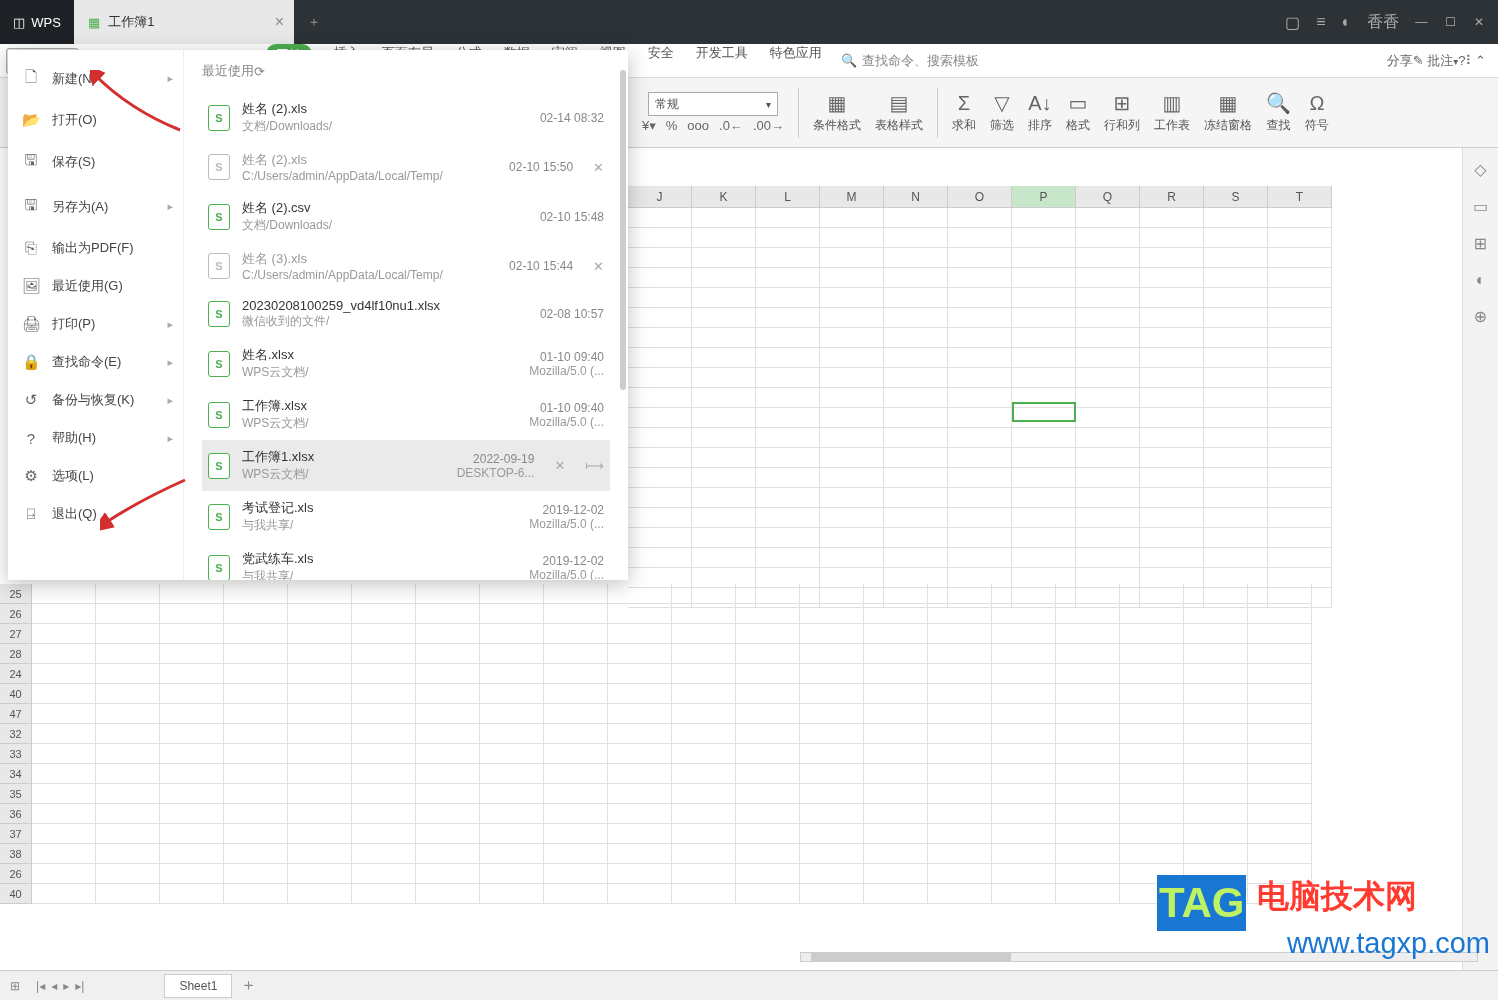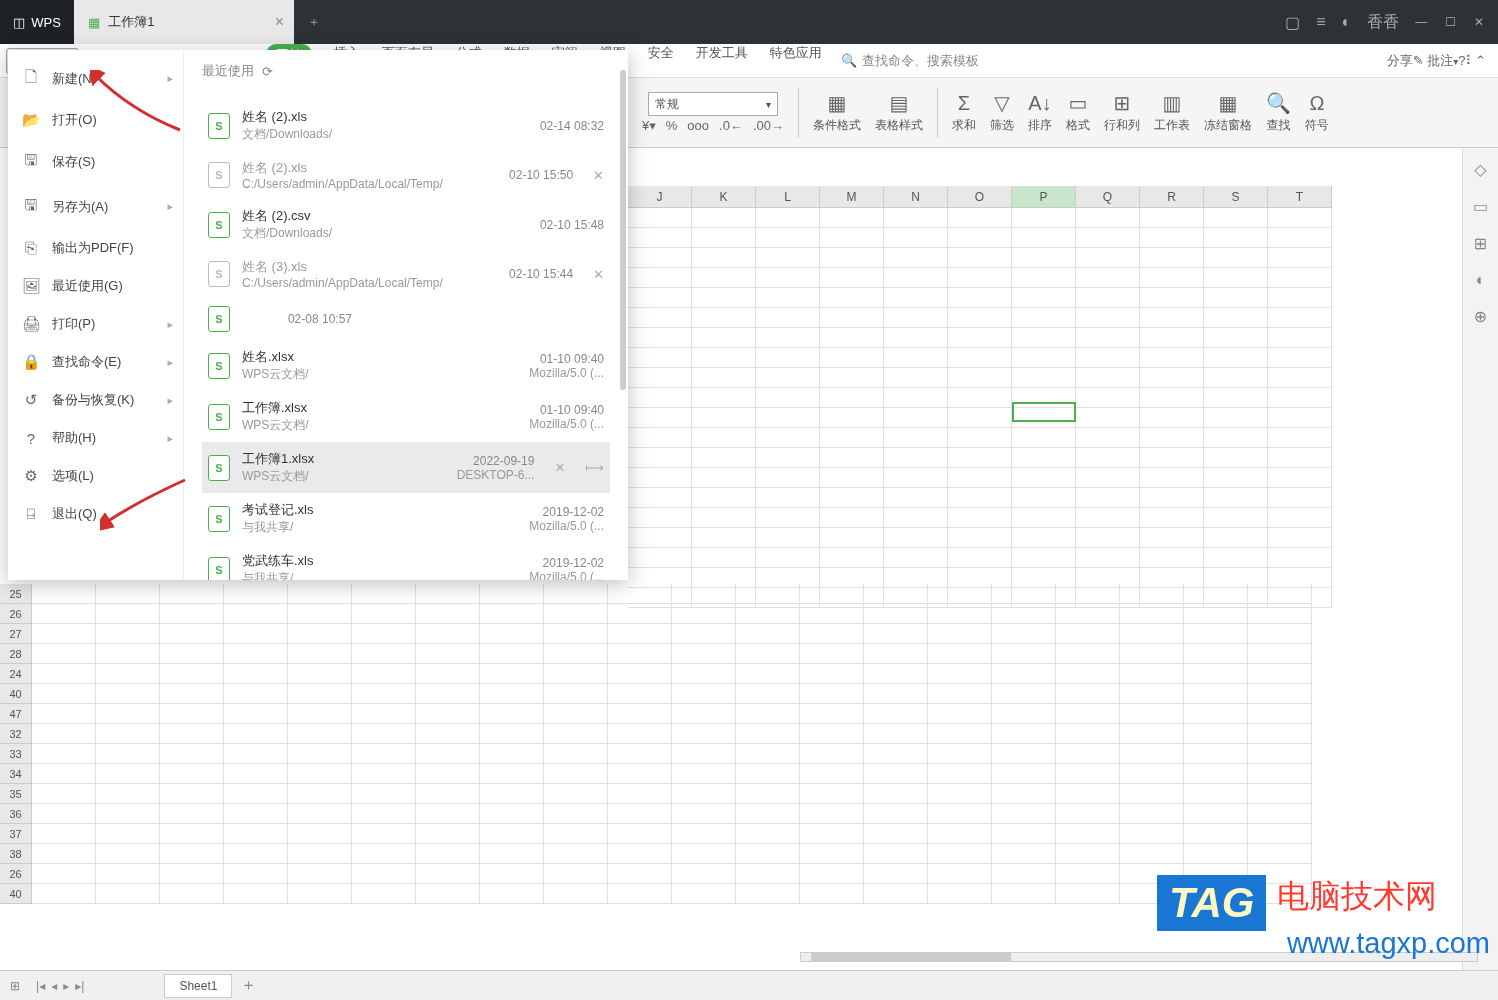--- a/index.html
+++ b/index.html
@@ -26,21 +26,21 @@
 .ribbon-sec .ico{font-size:20px;color:#666}
 .ribbon-sep{width:1px;height:50px;background:#ccc}
 .numfmt{width:130px;height:24px;border:1px solid #aaa;background:#fff;padding:0 6px;display:flex;align-items:center;justify-content:space-between}
 
 .filemenu{position:absolute;left:8px;top:50px;width:620px;height:530px;background:#fff;box-shadow:0 4px 20px rgba(0,0,0,.25);display:flex;z-index:100}
 .fmleft{width:176px;border-right:1px solid #eee;padding:6px 0;font-size:13px;color:#444}
 .fmitem{display:flex;align-items:center;gap:12px;padding:10px 14px;position:relative}
 .fmitem .arr{position:absolute;right:10px;color:#aaa;font-size:11px}
 .fmitem .ic{width:18px;text-align:center;color:#666;font-size:15px}
 .fmright{flex:1;padding:12px 18px;font-size:13px;color:#555;overflow:hidden;position:relative}
-.recent-hdr{display:flex;align-items:center;gap:8px;color:#888;margin-bottom:20px}
+.recent-hdr{display:flex;align-items:center;color:#888;margin-bottom:12px}
 .rfile{display:flex;align-items:center;padding:8px 6px;gap:12px;position:relative}
 .rfile.sel{background:#eaeaea}
 .rfile .ficon{width:22px;height:26px;background:#fff;border:1px solid #4caf50;border-radius:3px;display:flex;align-items:center;justify-content:center;color:#4caf50;font-size:11px;font-weight:bold}
 .rfile.dim .ficon{border-color:#bbb;color:#bbb}
 .rfile .finfo{flex:1}
 .rfile .fname{color:#333}
 .rfile.dim .fname{color:#999}
 .rfile .fpath{font-size:12px;color:#999}
 .rfile .ftime{font-size:12px;color:#888;text-align:right;width:110px}
 .rfile .fextra{font-size:12px;color:#999}
@@ -59,22 +59,22 @@
 .row .cell{width:64px;border-right:1px solid #e0e0e0;border-bottom:1px solid #e0e0e0}
 .selcell{position:absolute;border:2px solid #4caf50;width:64px;height:20px}
 .statusbar{position:absolute;bottom:0;left:0;right:0;height:30px;background:#f0f0f0;border-top:1px solid #ccc;display:flex;align-items:center;font-size:12px;color:#555}
 .sheet-tab{padding:4px 14px;background:#fff;border:1px solid #ccc;margin-left:80px}
 .sheet-add{margin-left:8px;color:#888;font-size:16px}
 .hscroll{position:absolute;right:20px;bottom:34px;left:800px;height:14px}
 .hscroll .track{height:10px;background:#eee;border:1px solid #ccc;position:relative}
 .hscroll .thumb{position:absolute;left:10px;width:200px;height:8px;background:#ccc}
 
 .wm{position:absolute;right:8px;bottom:40px;z-index:300}
-.wm .tag{background:#1976d2;color:#fef9c3;font-size:42px;font-weight:bold;padding:4px 12px;display:inline-block;font-style:italic}
-.wm .t1{color:#ff3b30;font-size:32px;font-weight:normal;display:inline-block;vertical-align:top;margin-left:6px}
+.wm .tag{background:#1976d2;color:#bef264;font-size:42px;font-weight:bold;padding:4px 2px;display:inline-block;}
+.wm .t1{color:#ff3b30;font-size:32px;font-weight:bold;display:inline-block;vertical-align:top;margin-left:6px}
 .wm .t2{color:#1976d2;font-size:29px;display:block;margin-left:130px;margin-top:-4px}
 .sidepanel{position:absolute;right:0;top:148px;width:36px;bottom:30px;background:#f3f3f3;border-left:1px solid #ddd;display:flex;flex-direction:column;align-items:center;gap:18px;padding-top:12px;color:#888;font-size:16px}
 </style>
 </head>
 <body>
 
 <div class="titlebar">
   <div class="tab tab-home">
     <span>◫</span>
     <span>WPS</span>
@@ -293,20 +293,24 @@
           <div class="ficon">S</div>
           <div class="finfo">
             <div class="fname">姓名 (3).xls</div>
             <div class="fpath">C:/Users/admin/AppData/Local/Temp/</div>
           </div>
           <div class="ftime">02-10 15:44</div>
           <span class="xbtn">✕</span>
         </div>
         <div class="rfile">
           <div class="ficon">S</div>
+          <div class="finfo">
+            <div class="fname">20230208100259_vd4lf10nu1.xlsx</div>
+            <div class="fpath">微信收到的文件/</div>
+          </div>
           <div class="ftime">02-08 10:57</div>
         </div>
         <div class="rfile">
           <div class="ficon">S</div>
           <div class="finfo">
             <div class="fname">姓名.xlsx</div>
             <div class="fpath">WPS云文档/</div>
           </div>
           <div class="ftime">01-10 09:40<div class="fextra">Mozilla/5.0 (...</div></div>
         </div>

